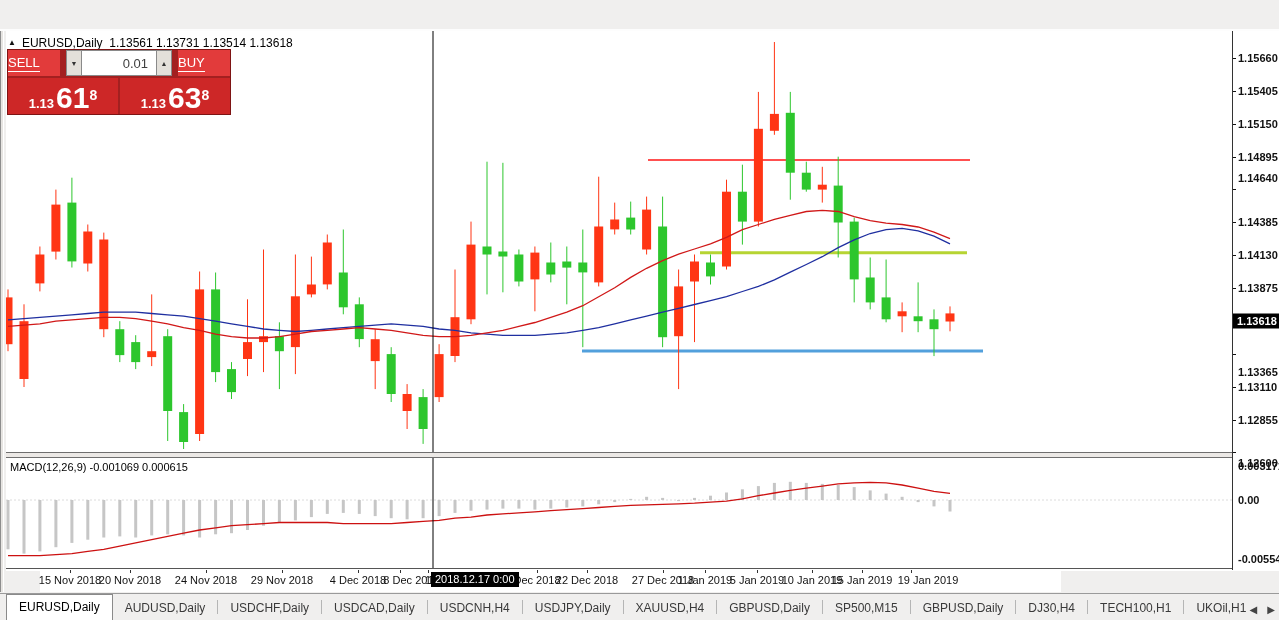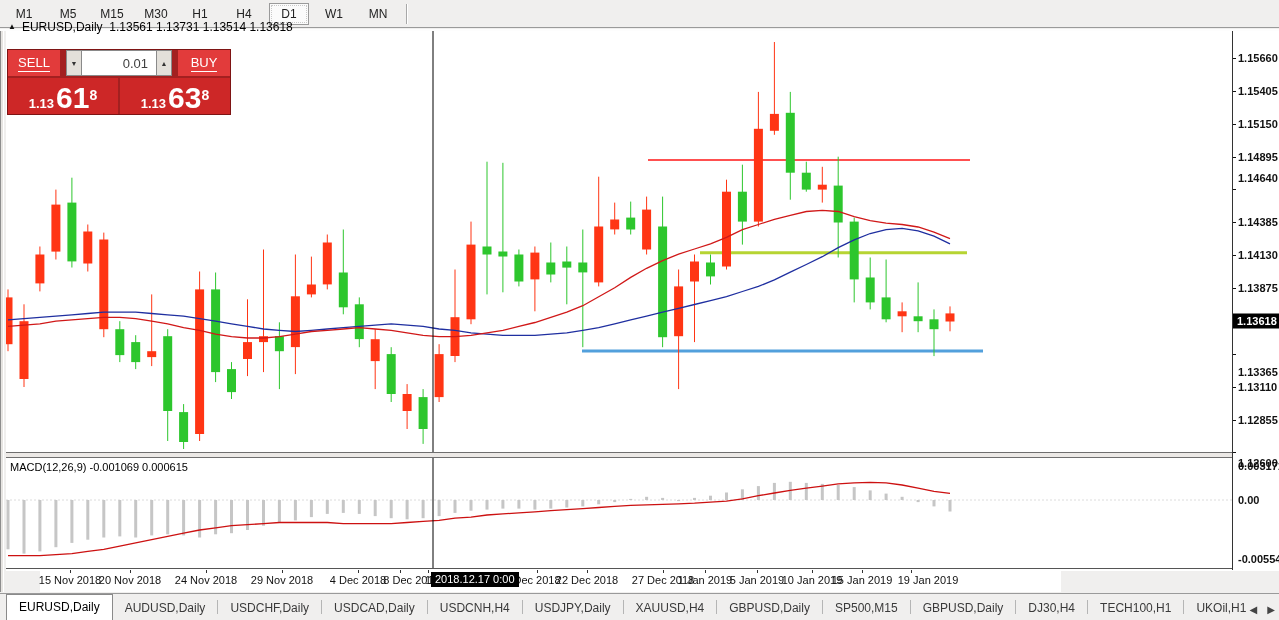--- a/index.html
+++ b/index.html
@@ -15,26 +15,26 @@
             border-left:1px solid #8d8d8d;border-right:1px solid #fff;box-sizing:border-box;}
   .white-line{position:absolute;left:0;top:29px;width:1279px;height:2px;background:#fdfdfd;}
   
   .price-pane{position:absolute;left:6px;top:31px;width:1226px;height:421px;background:#fff;}
   .pane-sep{position:absolute;left:6px;top:452px;width:1226px;height:6px;background:#ece9e6;
             border-top:1px solid #6f6f6f;border-bottom:1px solid #6f6f6f;box-sizing:border-box;}
   .macd-pane{position:absolute;left:6px;top:458px;width:1226px;height:110px;background:#fff;}
   .axis-sep{position:absolute;left:6px;top:568px;width:1273px;height:2px;background:#fff;border-top:1px solid #555;}
   svg{display:block;}
   
-  .chart-title{position:absolute;left:8px;top:20px;font-size:12px;color:#000;white-space:nowrap;}
+  .chart-title{position:absolute;left:8px;top:36px;font-size:12px;color:#000;white-space:nowrap;}
   .chart-title .tri{font-size:8px;margin-right:6px;vertical-align:2px;color:#111;}
   .trade-panel{position:absolute;left:8px;top:50px;width:222px;height:64px;background:#a32020;
                box-shadow:0 0 0 1px #7e1414;}
   .tp-row1{display:flex;height:26px;align-items:stretch;}
-  .btn-red{flex:0 0 52px;background:#e23b3b;color:#fff;font-size:13px;display:flex;align-items:center;justify-content:center;cursor:pointer;}
+  .btn-red{flex:0 0 52px;background:#e23b3b;color:#fff;font-size:13px;display:flex;align-items:center;cursor:pointer;}
   .btn-red span{border-bottom:1px solid #fff;padding-bottom:1px;}
   .vol-group{flex:1;display:flex;align-items:stretch;margin:0 6px;background:#8c1717;}
   .spin{flex:0 0 16px;background:#e3e0da;border:1px solid #8a8a8a;box-sizing:border-box;color:#333;
         font-size:7px;display:flex;align-items:center;justify-content:center;cursor:pointer;}
   .vol-field{flex:1;background:#fff;border:1px solid #8a8a8a;border-left:none;border-right:none;
              font-size:13px;color:#404040;display:flex;align-items:center;justify-content:flex-end;padding-right:8px;}
   .tp-row2{display:flex;height:36px;margin-top:2px;}
   .price-box{flex:1;background:#cd2727;color:#fff;display:flex;align-items:flex-end;justify-content:center;
              padding-bottom:4px;cursor:pointer;}
   .price-box + .price-box{margin-left:2px;}
@@ -61,32 +61,20 @@
   .tab.active{background:#fff;border:1px solid #8a8a8a;border-bottom:none;color:#000;padding:5px 12px 6px 12px;}
   .tab-sep{width:1px;height:14px;background:#b5b5b5;margin-bottom:6px;}
   .tab-scroll{position:absolute;right:4px;bottom:5px;display:flex;gap:10px;}
   .tab-arrow{font-size:10px;color:#444;cursor:pointer;line-height:1;}
 </style>
 </head>
 <body>
 
 <div class="app">
 
-  <div class="toolbar">
-      <div class="tf-btn">M1</div>
-      <div class="tf-btn">M5</div>
-      <div class="tf-btn">M15</div>
-      <div class="tf-btn">M30</div>
-      <div class="tf-btn">H1</div>
-      <div class="tf-btn">H4</div>
-      <div class="tf-btn active">D1</div>
-      <div class="tf-btn">W1</div>
-      <div class="tf-btn">MN</div>
-      <div class="tf-sep"></div>
-    </div>
   <div class="white-line"></div>
   <div class="win-edge"></div>
 
   <div class="price-pane">
     <svg id="price-svg" width="1226" height="421">
         <line x1="642" y1="128.9" x2="964" y2="128.9" stroke="#ff5050" stroke-width="2"></line>
         <line x1="694" y1="221.8" x2="961" y2="221.8" stroke="#b6d433" stroke-width="3"></line>
         <line x1="576" y1="319.9" x2="977" y2="319.9" stroke="#52a0dc" stroke-width="3"></line>
         <g>
           <line x1="2.0" y1="258.4" x2="2.0" y2="320.2" stroke="#ff3514" stroke-width="1"></line>

